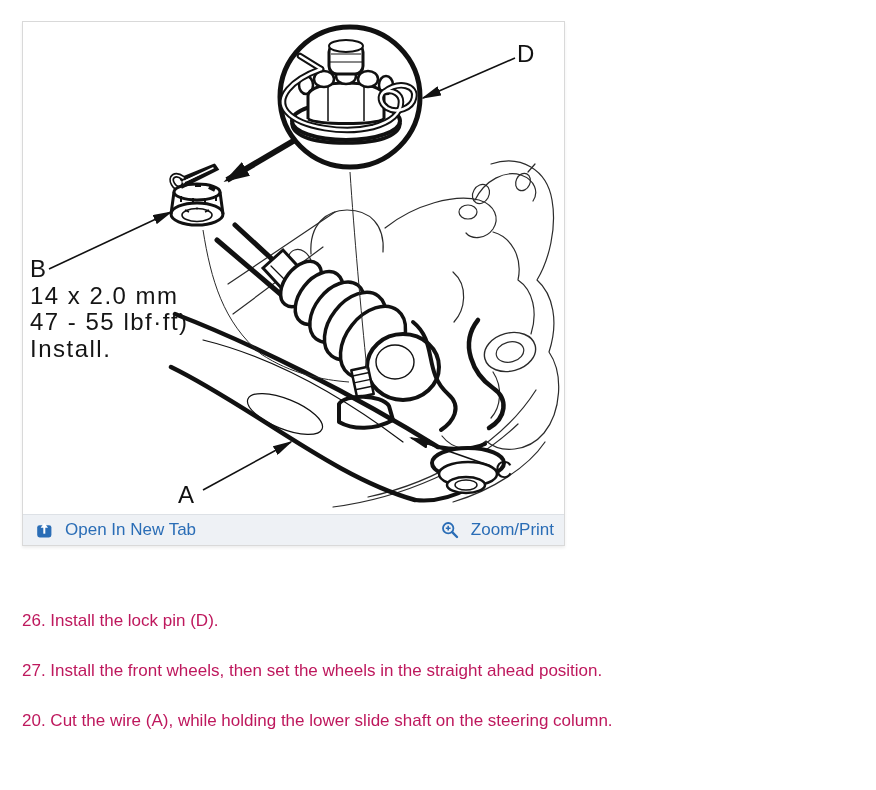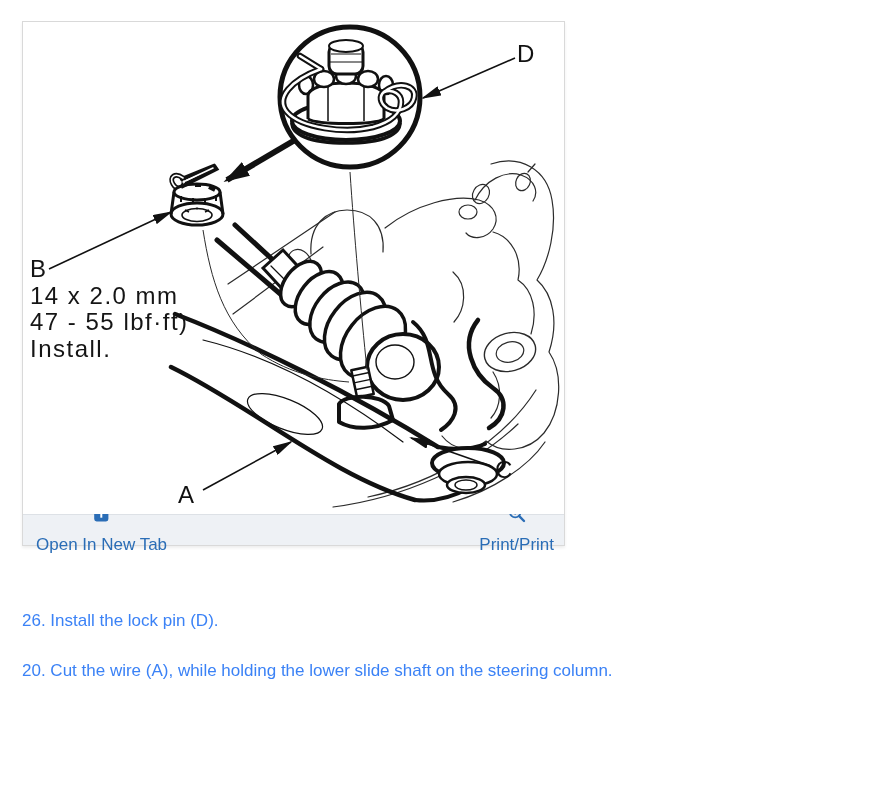--- a/index.html
+++ b/index.html
@@ -57,35 +57,34 @@
     padding: 0 10px 0 13px;
   }
   .card-footer a {
     display: inline-flex;
     align-items: center;
     gap: 12px;
     color: #2a6db6;
     font-size: 17px;
     text-decoration: none;
     cursor: pointer;
-    flex-direction: column;
   }
   .card-footer .icn { display: inline-flex; align-items: center; }
 
   
   .instructions {
     position: absolute;
     left: 22px; top: 610px;
     width: 840px;
   }
   .instructions p {
     font-size: 17px;
     line-height: 22px;
     margin-bottom: 28px;
-    color: #3b82f6;
+    color: #be185d;
   }
 </style>
 </head>
 <body>
 
 <div class="page">
 
   <div class="card">
     <div class="figure-area">
 
@@ -249,23 +248,24 @@
         <span>Open In New Tab</span>
       </a>
       <a>
         <span class="icn">
           <svg width="18" height="18" viewBox="0 0 18 18">
             <circle cx="7.2" cy="7.2" r="5.2" stroke="#2a6db6" stroke-width="1.8" fill="none"></circle>
             <path d="M11.2,11.2 L16,16" stroke="#2a6db6" stroke-width="2.4" stroke-linecap="round"></path>
             <path d="M7.2,4.8 V9.6 M4.8,7.2 H9.6" stroke="#2a6db6" stroke-width="1.6"></path>
           </svg>
         </span>
-        <span>Print/Print</span>
+        <span>Zoom/Print</span>
       </a>
     </div>
   </div>
 
   <div class="instructions">
     <p>26. Install the lock pin (D).</p>
+    <p>27. Install the front wheels, then set the wheels in the straight ahead position.</p>
     <p>20. Cut the wire (A), while holding the lower slide shaft on the steering column.</p>
   </div>
 
 </div>
 
 </body></html>

